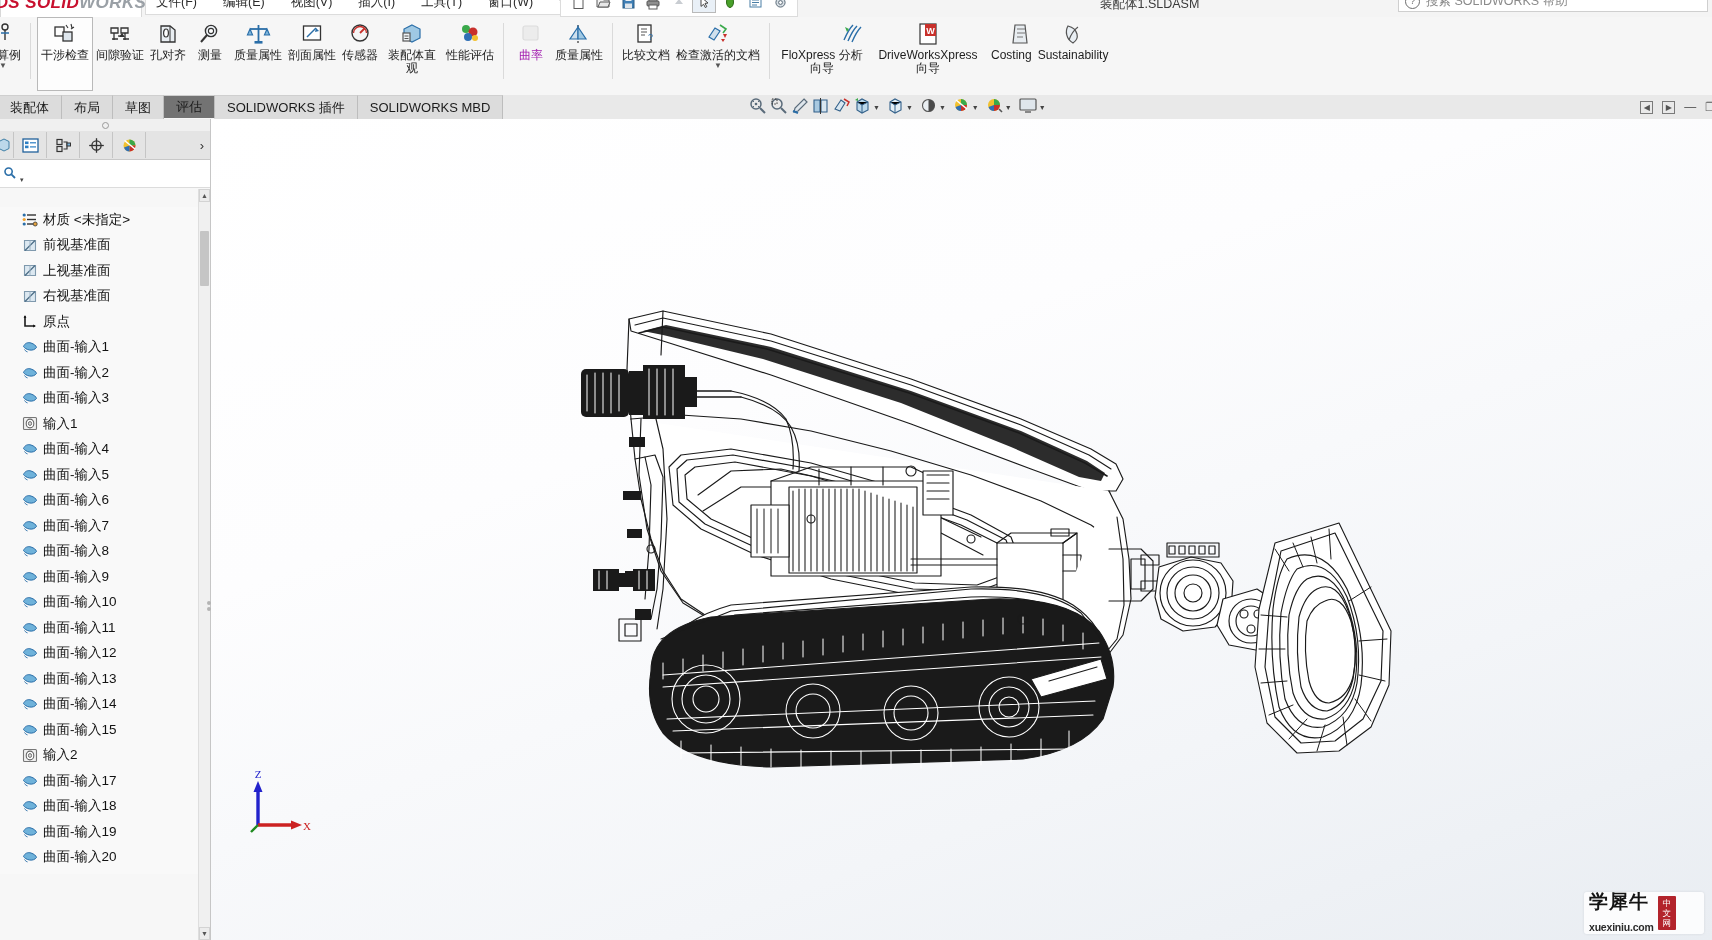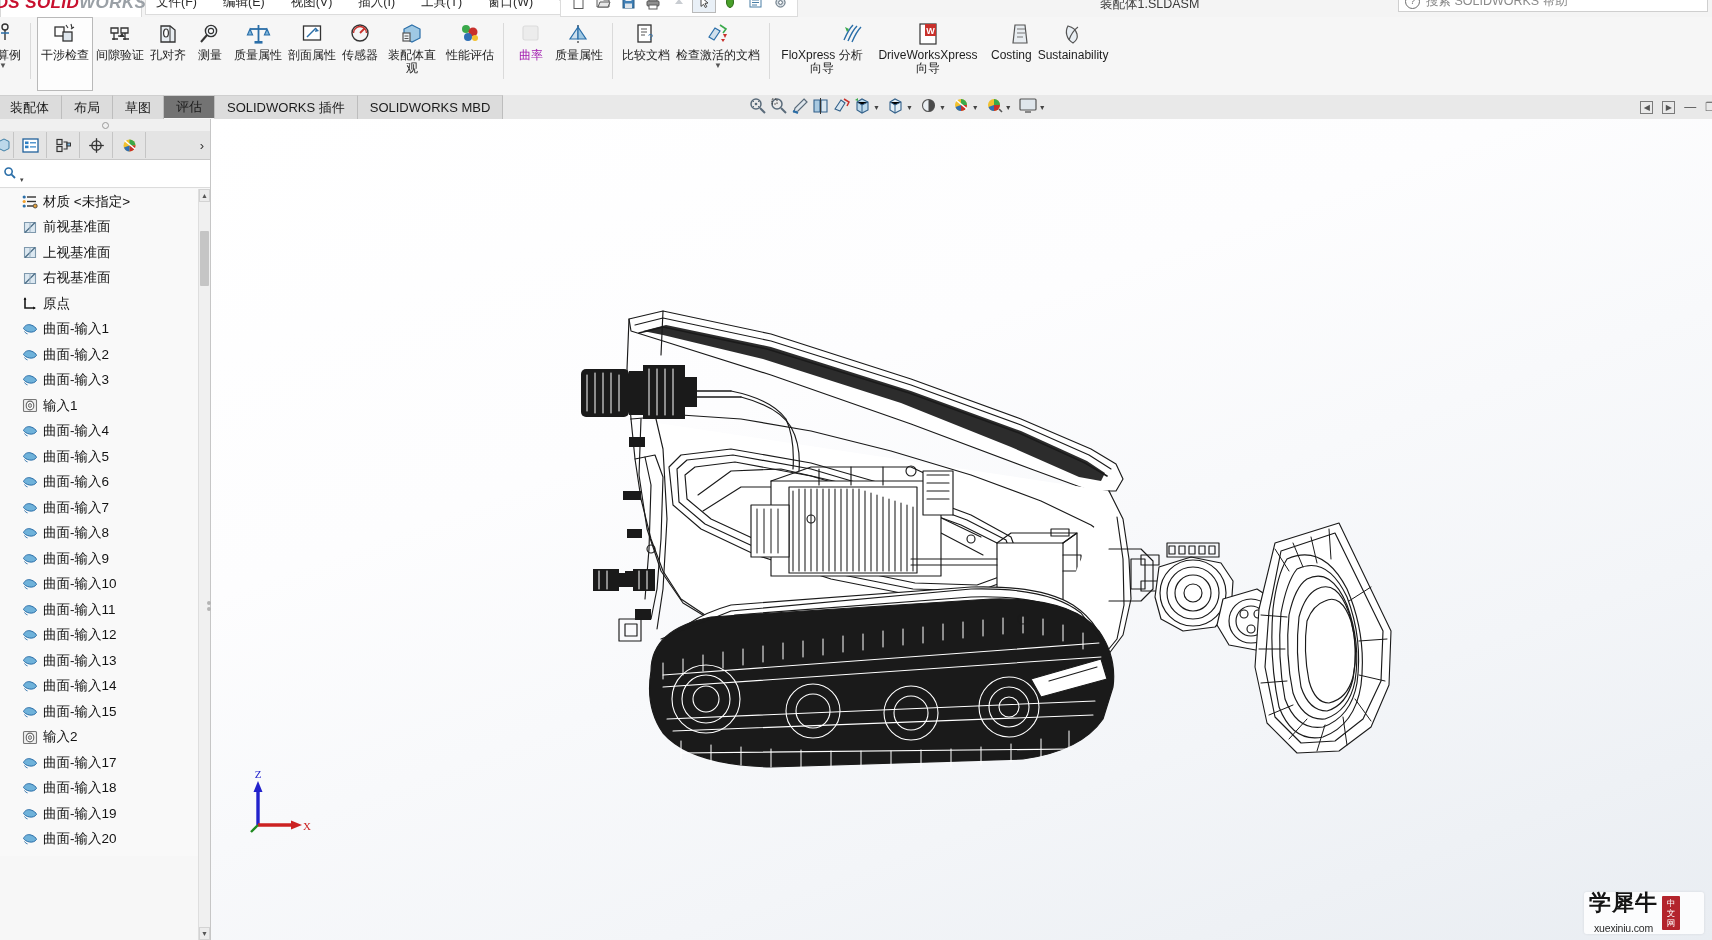--- a/index.html
+++ b/index.html
@@ -66,21 +66,21 @@
            display:flex;align-items:center;justify-content:center;}
   .lp-grip .dot{width:5px;height:5px;border:1px solid #9a9a9a;border-radius:50%;}
   .lp-tabs{position:absolute;left:0;top:12px;width:210px;height:28px;background:#e4e4e4;
            border-bottom:1px solid #c8c8c8;display:flex;align-items:center;}
   .lp-tab{width:33px;height:26px;display:flex;align-items:center;justify-content:center;
           border-right:1px solid #c5c5c5;box-sizing:border-box;}
   .lp-tab.first{width:20px;margin-left:-6px;}
   .lp-more{margin-left:auto;margin-right:6px;color:#333;font-size:13px;}
   .lp-filter{position:absolute;left:0;top:41px;width:210px;height:28px;background:#fff;border-bottom:1px solid #dcdcdc;
              display:flex;align-items:center;padding-left:2px;box-sizing:border-box;}
-  .tree{position:absolute;left:0;top:70px;width:210px;height:667px;overflow:hidden;background:#f9f9f9;}
+  .tree{position:absolute;left:0;top:88px;width:210px;height:667px;overflow:hidden;background:#f9f9f9;}
   .trow{height:25.5px;display:flex;align-items:center;padding-left:19px;white-space:nowrap;}
   .trow .tico{width:21px;height:18px;display:flex;align-items:center;justify-content:center;flex:none;}
   .trow .tlbl{font-size:13.5px;color:#121212;margin-left:3px;}
   .treescroll{position:absolute;right:0;top:70px;width:11px;height:751px;background:#f0f0f0;border-left:1px solid #dedede;}
   .ts-up,.ts-dn{position:absolute;left:0;width:11px;height:13px;background:#ececec;border:1px solid #d3d3d3;
         box-sizing:border-box;display:flex;align-items:center;justify-content:center;font-size:7px;color:#555;}
   .ts-up{top:0;} .ts-dn{bottom:0;}
   .ts-thumb{position:absolute;left:1px;top:42px;width:9px;height:55px;background:#c5c5c5;border-radius:1px;}
   .lp-splitter{position:absolute;left:205px;top:480px;width:8px;height:20px;}
   .lp-splitter .sdot{width:4px;height:4px;border-radius:50%;background:#b4b4b4;margin:2px auto;}
@@ -88,22 +88,22 @@
   
   .graphics{position:absolute;left:211px;top:119px;width:1501px;height:821px;
             background:linear-gradient(160deg,#ffffff 0%,#fdfdfe 35%,#f3f5f8 72%,#e9edf2 100%);
             overflow:hidden;}
   .model{position:absolute;left:0;top:0;width:1501px;height:821px;}
   .triad{position:absolute;left:33px;top:650px;}
   .wm{position:absolute;right:8px;bottom:6px;width:120px;height:42px;background:rgba(255,255,255,.82);
       border-radius:3px;display:flex;align-items:center;padding:0 5px;box-sizing:border-box;gap:4px;
       box-shadow:0 0 3px rgba(0,0,0,.09);}
   .wm .wleft{display:flex;flex-direction:column;line-height:1;}
-  .wm .wcn{font-size:22px;font-weight:bold;color:#141414;letter-spacing:1px;font-family:Liberation Serif, serif;}
-  .wm .wen{font-size:10.5px;font-weight:normal;color:#2a2a2a;letter-spacing:-.2px;margin-top:9px;text-align:center;}
+  .wm .wcn{font-size:19px;font-weight:bold;color:#141414;letter-spacing:1px;font-family:Liberation Mono, monospace;}
+  .wm .wen{font-size:10.5px;font-weight:bold;color:#2a2a2a;letter-spacing:-.2px;margin-top:9px;}
   .wm .wbadge{width:18px;background:#b3242c;color:#fff;font-size:8.5px;line-height:10px;text-align:center;
        padding:2px 0;border-radius:1px;font-family:"DejaVu Sans",sans-serif;}
 
   
   .cloudbadge{position:absolute;right:0;top:19px;height:30px;display:flex;align-items:stretch;}
   .cloudbadge .cb-ico{width:38px;background:#2ea7e0;display:flex;align-items:center;justify-content:center;}
   .cloudbadge .cb-txt{background:#dff0fa;color:#7fb9d8;font-size:14px;display:flex;align-items:center;padding:0 8px;white-space:nowrap;}
 </style>
 </head>
 <body>

